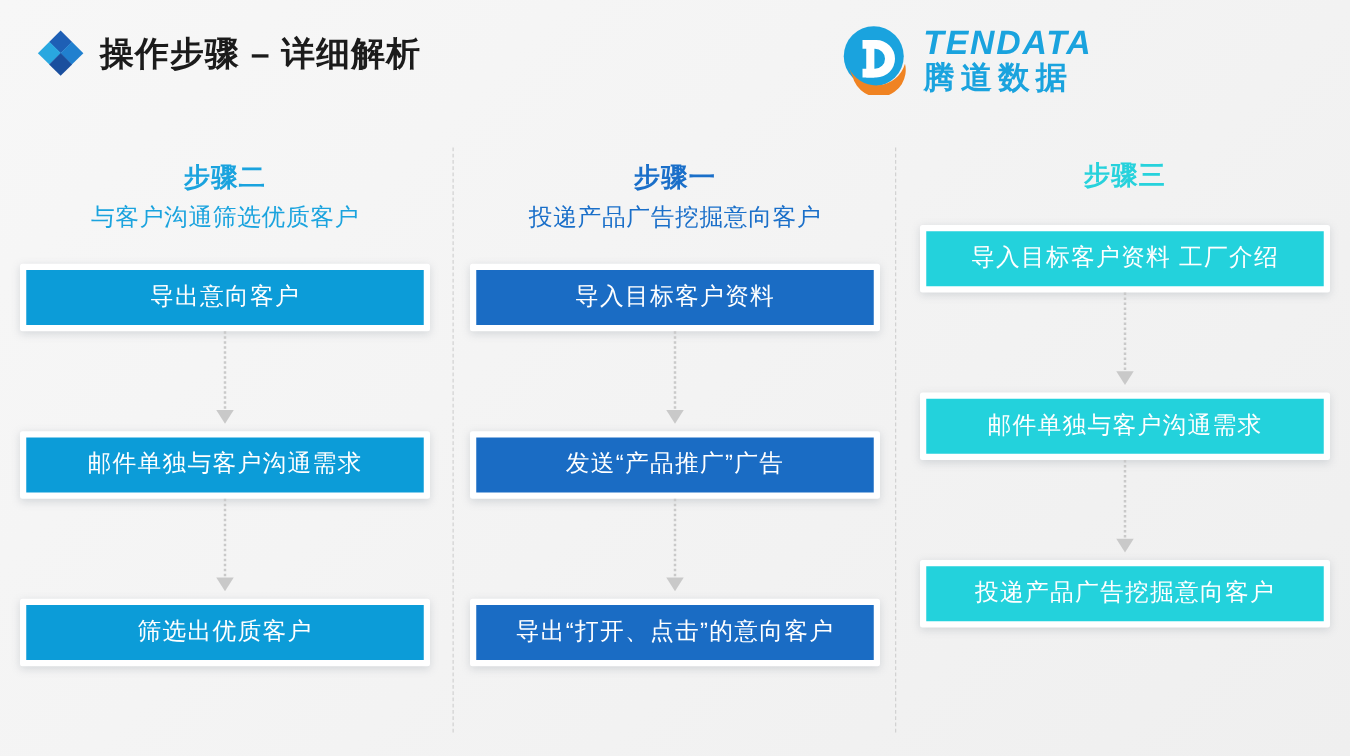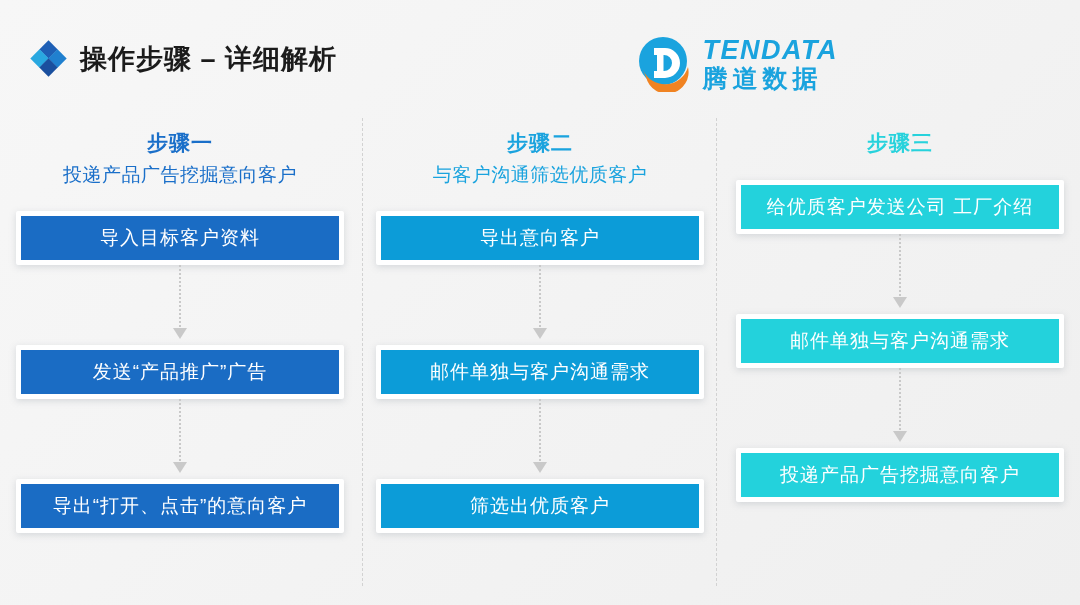--- a/index.html
+++ b/index.html
@@ -17,22 +17,22 @@
     position: relative;
     width: 1080px;
     height: 605px;
     background: linear-gradient(135deg, #f7f7f7 0%, #f4f4f4 40%, #efefef 100%);
     box-sizing: border-box;
     overflow: hidden;
   }
   
   .header {
     position: absolute;
-    left: 0; top: 16px;
-    width: 864px; height: 95px;
+    left: 0; top: 0;
+    width: 864px; height: 95px; padding-left: 36px;
   }
   .title-group {
     position: absolute;
     left: 32px; top: 26px;
     display: flex;
     align-items: center;
   }
   .diamond-icon {
     width: 34px; height: 34px;
     position: relative;
@@ -127,21 +127,21 @@
   .step-sub {
     font-size: 19px;
     line-height: 28px;
     margin-top: 3px;
     letter-spacing: 0.5px;
     white-space: nowrap;
   }
   
   .col-1 .step-title, .col-1 .step-sub { color: #1a6fc9; }
   .col-2 .step-title, .col-2 .step-sub { color: #1aa3de; }
-  .col-3 .step-title, .col-3 .step-sub { color: #27d2dc; }
+  .col-3 .step-title, .col-3 .step-sub { color: #27d2dc; font-family: Liberation Mono, monospace; }
 
   .box {
     position: relative;
     width: 318px;
     height: 44px;
     margin-top: 0;
     border: 5px solid #ffffff;
     border-radius: 2px;
     box-shadow: 0 2px 7px rgba(140,150,160,0.30);
     display: flex;
@@ -216,20 +216,47 @@
         <span class="logo-cn">腾道数据</span>
       </span>
     </div>
   </div>
 
   <div class="divider d1"></div>
   <div class="divider d2"></div>
 
   <div class="columns">
 
+    <div class="column col-2">
+      <div class="step-title">步骤二</div>
+      <div class="step-sub">与客户沟通筛选优质客户</div>
+
+      <div class="box box-first">
+        <span>导出意向客户</span>
+      </div>
+
+      <div class="arrow">
+        <span class="stem"></span>
+        <span class="head"></span>
+      </div>
+
+      <div class="box">
+        <span>邮件单独与客户沟通需求</span>
+      </div>
+
+      <div class="arrow">
+        <span class="stem"></span>
+        <span class="head"></span>
+      </div>
+
+      <div class="box">
+        <span>筛选出优质客户</span>
+      </div>
+    </div>
+
     <div class="column col-1">
       <div class="step-title">步骤一</div>
       <div class="step-sub">投递产品广告挖掘意向客户</div>
 
       <div class="box box-first">
         <span>导入目标客户资料</span>
       </div>
 
       <div class="arrow">
         <span class="stem"></span>
@@ -243,52 +270,25 @@
       <div class="arrow">
         <span class="stem"></span>
         <span class="head"></span>
       </div>
 
       <div class="box">
         <span>导出“打开、点击”的意向客户</span>
       </div>
     </div>
 
-    <div class="column col-2">
-      <div class="step-title">步骤二</div>
-      <div class="step-sub">与客户沟通筛选优质客户</div>
-
-      <div class="box box-first">
-        <span>导出意向客户</span>
-      </div>
-
-      <div class="arrow">
-        <span class="stem"></span>
-        <span class="head"></span>
-      </div>
-
-      <div class="box">
-        <span>邮件单独与客户沟通需求</span>
-      </div>
-
-      <div class="arrow">
-        <span class="stem"></span>
-        <span class="head"></span>
-      </div>
-
-      <div class="box">
-        <span>筛选出优质客户</span>
-      </div>
-    </div>
-
     <div class="column col-3">
       <div class="step-title">步骤三</div>
 
       <div class="box box-first">
-        <span>给优质客户发送公司 工厂介绍</span>
+        <span>导入目标客户资料 工厂介绍</span>
       </div>
 
       <div class="arrow">
         <span class="stem"></span>
         <span class="head"></span>
       </div>
 
       <div class="box">
         <span>邮件单独与客户沟通需求</span>
       </div>

